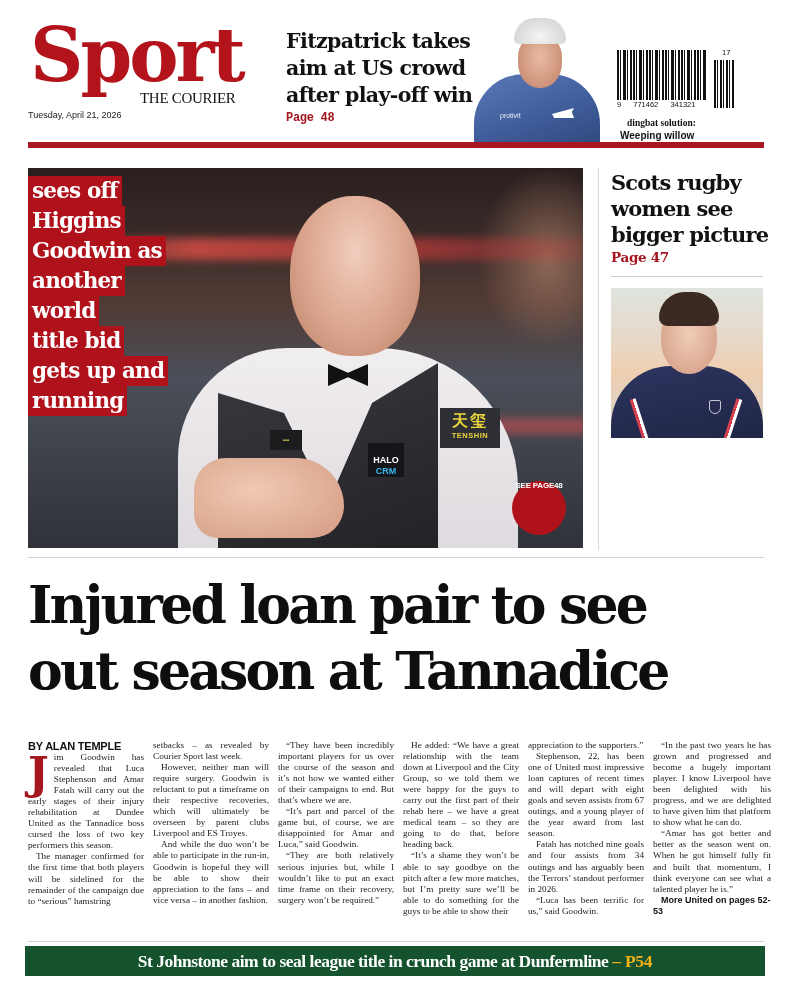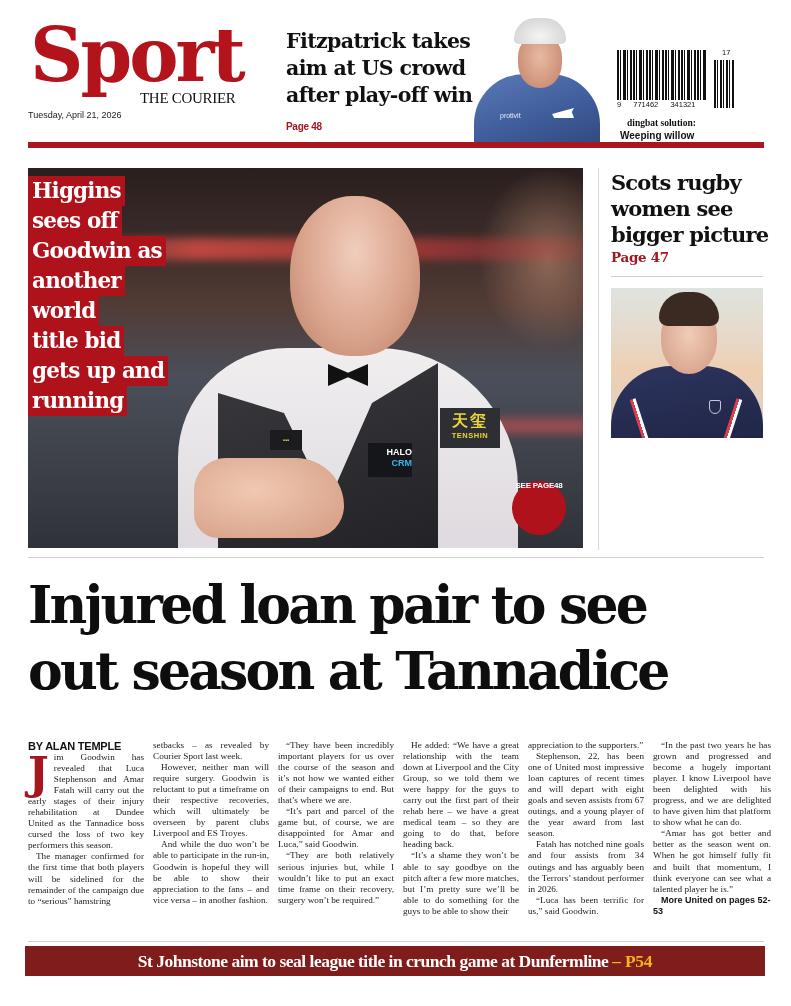--- a/index.html
+++ b/index.html
@@ -22,22 +22,22 @@
   .dateline {
     position: absolute; left: 28px; top: 110px;
     font-family: "Liberation Sans", sans-serif; font-size: 9px; color: #222;
   }
   .teaser-top { position: absolute; left: 286px; top: 28px; width: 200px; }
   .teaser-top .h {
     font-family: "DejaVu Serif", serif; font-weight: bold; font-size: 20.5px;
     line-height: 27px; letter-spacing: -0.6px; color: #111; white-space: nowrap;
   }
   .teaser-top .pg {
-    font-family: Liberation Sans, sans-serif; font-weight: bold; font-size: 10px;
-    color: #a5161e; margin-top: 12px; letter-spacing: -0.3px;
+    font-family: Liberation Mono, monospace; font-weight: bold; font-size: 12px;
+    color: #a5161e; margin-top: 2px; letter-spacing: -0.3px;
   }
   .golfer-photo {
     position: absolute; left: 470px; top: 8px; width: 132px; height: 135px;
     overflow: hidden;
   }
   .golfer-photo .cap {
     position: absolute; left: 44px; top: 10px; width: 52px; height: 26px;
     background: radial-gradient(ellipse at 50% 70%, #f4f4f4 0%, #d8d8d8 70%);
     border-radius: 26px 26px 6px 6px;
   }
@@ -124,23 +124,23 @@
   .lead-photo .bowtie {
     position: absolute; left: 300px; top: 196px; width: 40px; height: 22px;
     background: #111; clip-path: polygon(0 0, 50% 40%, 100% 0, 100% 100%, 50% 60%, 0 100%);
   }
   .lead-photo .hand {
     position: absolute; left: 166px; top: 290px; width: 150px; height: 80px;
     background: radial-gradient(ellipse at 40% 40%, #f0c9b3 0%, #d9a48b 80%);
     border-radius: 40px 60px 40px 30px;
   }
   .patch-halo {
-    position: absolute; left: 340px; top: 275px; width: 44px; height: 34px;
+    position: absolute; left: 340px; top: 275px; width: 36px; height: 34px;
     background: #15161a; color: #fff; font-family: "Liberation Sans", sans-serif;
-    font-weight: bold; font-size: 9px; line-height: 11px; text-align: right; padding-top: 4px;
+    font-weight: bold; font-size: 9px; line-height: 11px; text-align: center; padding-top: 12px;
   }
   .patch-halo .b { color: #3ab6ef; }
   .patch-tenshin {
     position: absolute; left: 412px; top: 240px; width: 60px; height: 40px;
     background: #2d2f35; color: #e9d53a; text-align: center;
     font-family: "Liberation Sans", sans-serif; font-weight: bold;
   }
   .patch-tenshin .cn { font-size: 16px; line-height: 20px; padding-top: 3px; letter-spacing: 2px; }
   .patch-tenshin .en { font-size: 7.5px; line-height: 10px; letter-spacing: 0.5px; }
   .patch-small {
@@ -229,21 +229,21 @@
     line-height: 40px; color: #a5161e; margin: 2px 5px 0 0;
   }
   .more-link {
     font-family: "Liberation Sans", sans-serif; font-weight: bold; font-size: 9px;
     line-height: 11px; color: #111; text-indent: 0; text-align: left;
   }
   .bottom-thin { position: absolute; left: 28px; top: 941px; width: 736px; height: 1px; background: #d0d0d0; }
 
   
   .footer-bar {
-    position: absolute; left: 25px; top: 946px; width: 740px; height: 30px; background: #7f1d1d;
+    position: absolute; left: 25px; top: 946px; width: 740px; height: 30px; background: #14532d;
     display: flex; align-items: center; justify-content: center; white-space: nowrap;
   }
   .footer-bar .t {
     font-family: "Liberation Serif", serif; font-weight: bold; font-size: 17.5px; color: #fff;
     letter-spacing: -0.5px;
   }
   .footer-bar .p {
     font-family: "Liberation Serif", serif; font-weight: bold; font-size: 17.5px; color: #f4b21b;
     letter-spacing: -0.3px; margin-left: 4px;
   }
@@ -301,22 +301,22 @@
     <div>HALO</div>
     <div class="b">CRM</div>
   </div>
   <div class="patch-tenshin">
     <div class="cn">天玺</div>
     <div class="en">TENSHIN</div>
   </div>
   <div class="hand"></div>
 
   <div class="lead-kicker">
+    <div><span class="ln">sees off</span></div>
     <div><span class="ln">Higgins</span></div>
-    <div><span class="ln">sees off</span></div>
     <div><span class="ln">Goodwin as</span></div>
     <div><span class="ln">another</span></div>
     <div><span class="ln">world</span></div>
     <div><span class="ln">title bid</span></div>
     <div><span class="ln">gets up and</span></div>
     <div><span class="ln">running</span></div>
   </div>
 
   <a class="see-page">
     <span>SEE PAGE</span>

